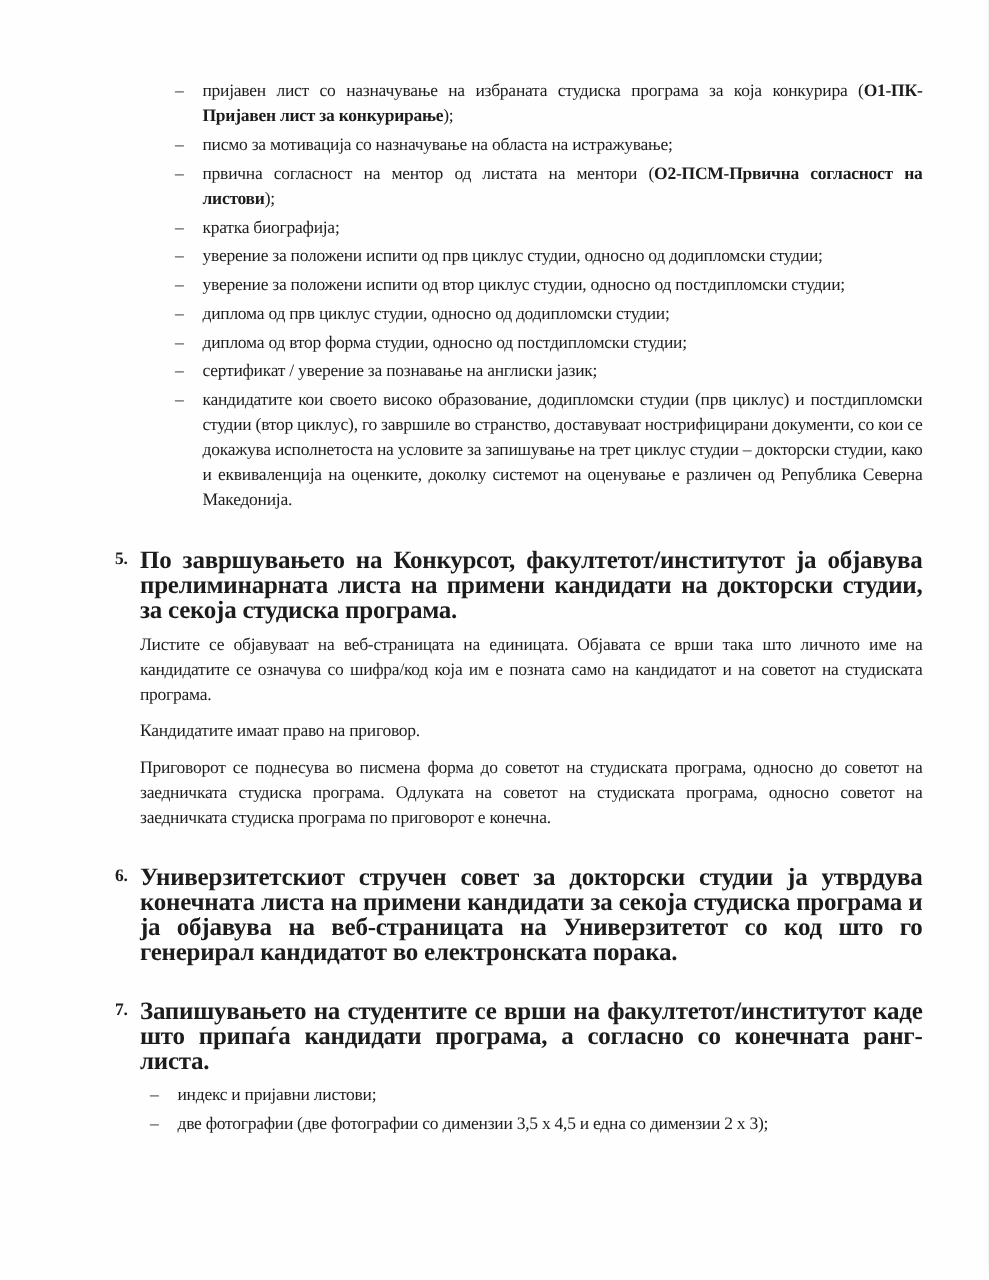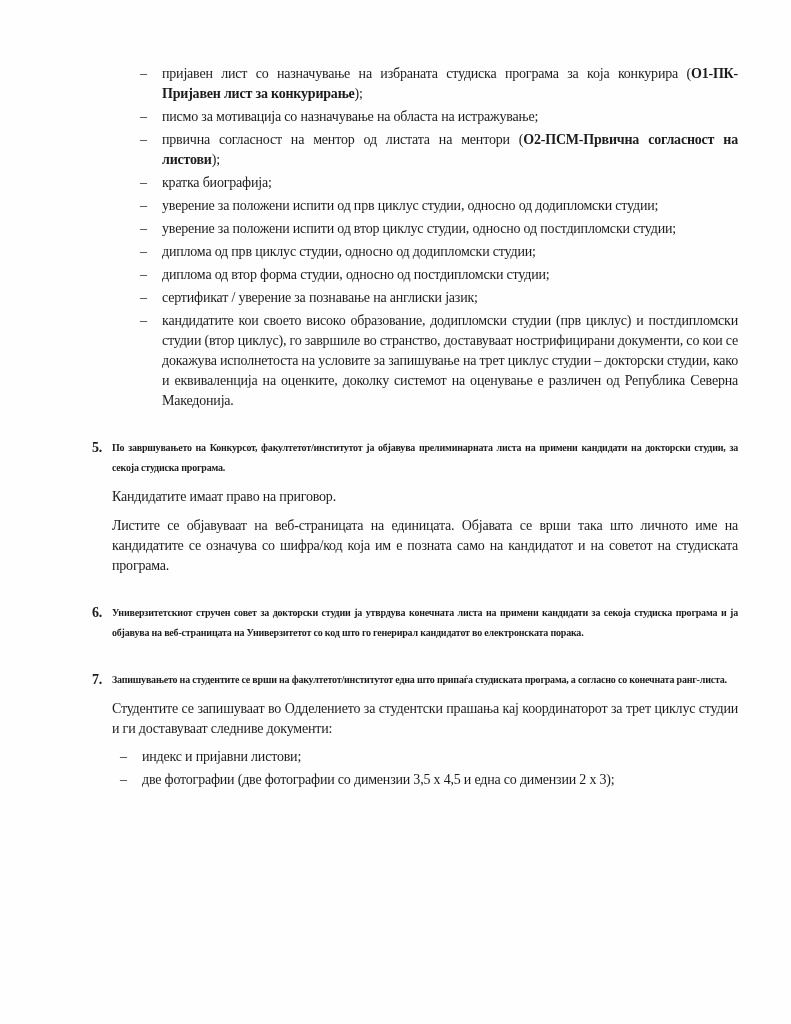--- a/index.html
+++ b/index.html
@@ -48,21 +48,21 @@
   
   .item { margin-top: 27px; }
   .item-head { display: flex; }
   .item-head .num {
     flex: 0 0 20px;
     font-weight: bold;
   }
   .item-head .head-text {
     flex: 1;
     margin: 0;
-    font-size: 10px;
+    font-size: 20px;
     line-height: 20px;
     font-weight: bold;
     text-align: justify;
   }
   .para {
     margin: 9px 0 0 20px;
     text-align: justify;
   }
   .item .bullets { margin-top: 8px; }
   .item .bullet { margin-left: 28px; }
@@ -114,37 +114,37 @@
         <span class="dash">–</span>
         <span class="btext"><span>кандидатите кои своето високо образование, додипломски студии (прв циклус) и постдипломски студии (втор циклус), го завршиле во странство, доставуваат нострифицирани документи, со кои се докажува исполнетоста на условите за запишување на трет циклус студии – докторски студии, како и еквиваленција на оценките, доколку системот на оценување е различен од Република Северна Македонија.</span></span>
       </li>
     </ul>
 
     <section class="item">
       <div class="item-head">
         <span class="num">5.</span>
         <h3 class="head-text">По завршувањето на Конкурсот, факултетот/институтот ја објавува прелиминарната листа на примени кандидати на докторски студии, за секоја студиска програма.</h3>
       </div>
+      <p class="para">Листите се објавуваат на веб-страницата на единицата. Објавата се врши така што личното име на кандидатите се означува со шифра/код која им е позната само на кандидатот и на советот на студиската програма.</p>
       <p class="para">Кандидатите имаат право на приговор.</p>
-      <p class="para">Листите се објавуваат на веб-страницата на единицата. Објавата се врши така што личното име на кандидатите се означува со шифра/код која им е позната само на кандидатот и на советот на студиската програма.</p>
+      <p class="para">Приговорот се поднесува во писмена форма до советот на студиската програма, односно до советот на заедничката студиска програма. Одлуката на советот на студиската програма, односно советот на заедничката студиска програма по приговорот е конечна.</p>
     </section>
 
     <section class="item">
       <div class="item-head">
         <span class="num">6.</span>
         <h3 class="head-text">Универзитетскиот стручен совет за докторски студии ја утврдува конечната листа на примени кандидати за секоја студиска програма и ја објавува на веб-страницата на Универзитетот со код што го генерирал кандидатот во електронската порака.</h3>
       </div>
     </section>
 
     <section class="item">
       <div class="item-head">
         <span class="num">7.</span>
-        <h3 class="head-text">Запишувањето на студентите се врши на факултетот/институтот една што припаѓа студиската програма, а согласно со конечната ранг-листа.</h3>
+        <h3 class="head-text">Запишувањето на студентите се врши на факултетот/институтот каде што припаѓа кандидати програма, а согласно со конечната ранг-листа.</h3>
       </div>
-      <p class="para">Студентите се запишуваат во Одделението за студентски прашања кај координаторот за трет циклус студии и ги доставуваат следниве документи:</p>
       <ul class="bullets">
         <li class="bullet">
           <span class="dash">–</span>
           <span class="btext"><span>индекс и пријавни листови;</span></span>
         </li>
         <li class="bullet">
           <span class="dash">–</span>
           <span class="btext"><span>две фотографии (две фотографии со димензии 3,5 х 4,5 и една со димензии 2 х 3);</span></span>
         </li>
 

